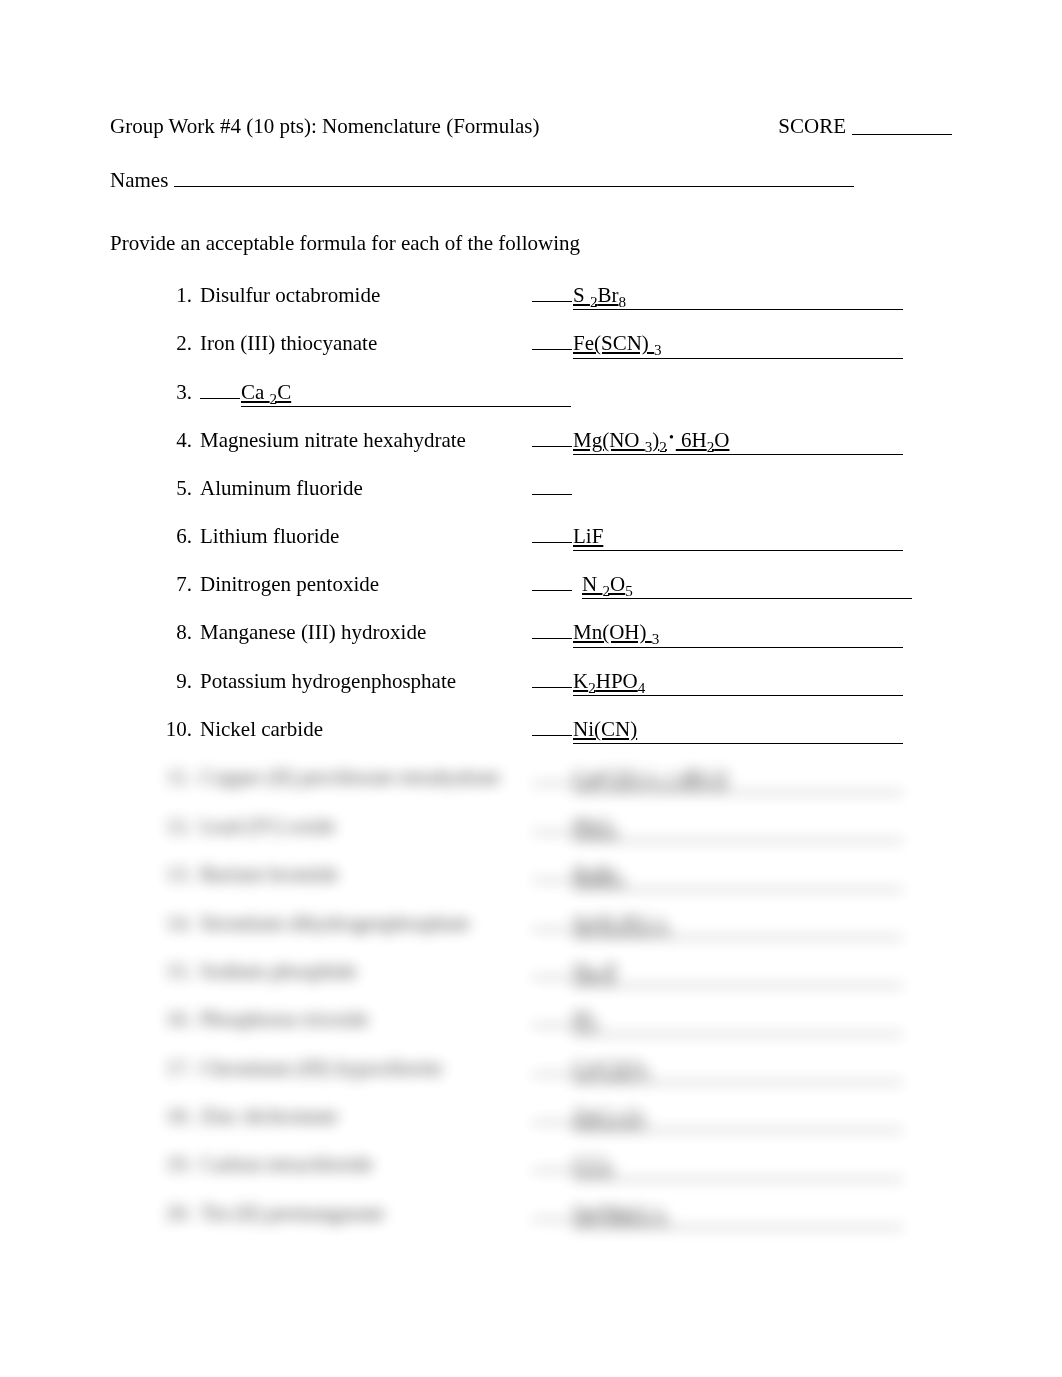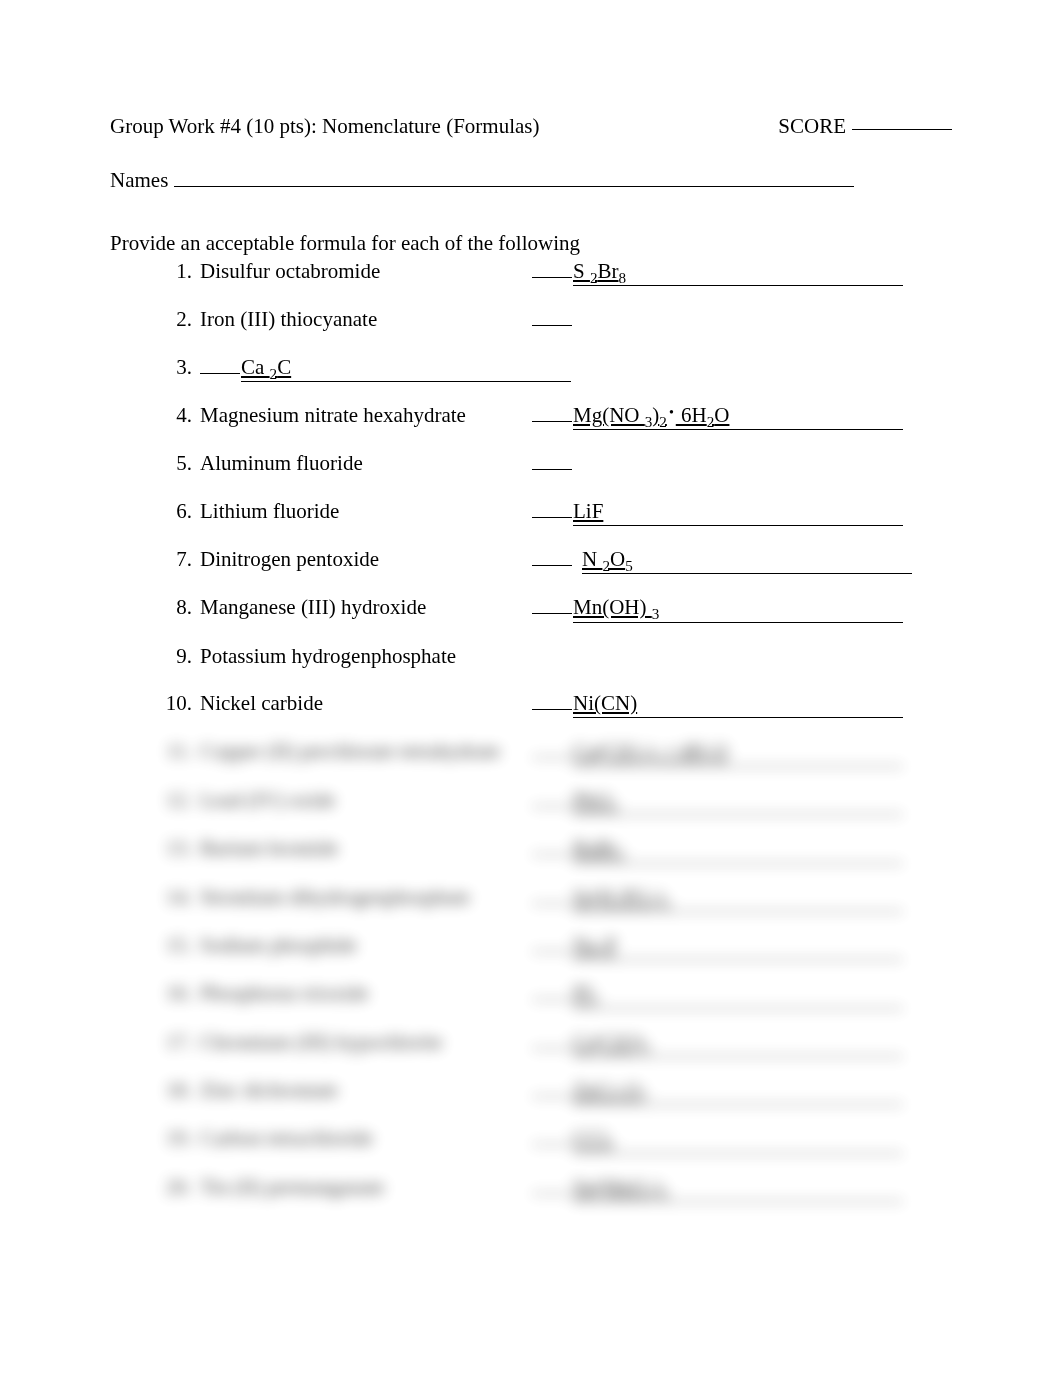--- a/index.html
+++ b/index.html
@@ -1,28 +1,28 @@
 <!DOCTYPE html>
 <html><head>
 <meta charset="utf-8">
 <style>
   * { margin: 0; padding: 0; box-sizing: border-box; }
   html, body { width: 1062px; height: 1377px; background: #fff; font-family: "Times New Roman", Times, serif; color: #000; }
   .page { position: relative; width: 1062px; height: 984px; padding: 112px 110px 60px 110px; font-size: 21px; line-height: 1.35; }
 
   .header-row { display: flex; justify-content: space-between; align-items: baseline; margin-bottom: 26px; }
   .title { font-size: 21px; }
-  .score { font-size: 21px; display: flex; align-items: flex-start; }
+  .score { font-size: 21px; display: flex; align-items: center; }
   .score-line { display: inline-block; border-bottom: 1px solid #000; width: 100px; margin-left: 6px; height: 18px; }
 
   .names-row { display: flex; align-items: baseline; margin-bottom: 34px; }
   .names-label { margin-right: 6px; }
   .names-line { flex: 1; border-bottom: 1px solid #000; height: 18px; max-width: 680px; }
 
-  .instructions { }
+  .instructions { margin-bottom: 24px; }
 
   .list { margin-left: 48px; }
   .item { display: flex; align-items: baseline; margin-bottom: 19px; }
   .item-num { width: 34px; text-align: right; margin-right: 8px; }
   .item-name { width: 332px; }
   .item-answer { flex: 1; display: flex; align-items: baseline; white-space: nowrap; text-decoration: underline; }
   .prefix-blank { display: inline-block; width: 40px; border-bottom: 1px solid #000; margin-right: 1px; height: 18px; }
   .formula { display: inline-block; }
 
   sub { font-size: 0.72em; vertical-align: sub; line-height: 0; }
@@ -63,20 +63,24 @@
             <span class="formula">S <sub>2</sub>Br<sub>8</sub></span>
             <span style="flex: 1 1 0%;"></span>
           </span>
         </span>
       </div>
       <div class="item">
         <span class="item-num">2.</span>
         <span class="item-name">Iron (III) thiocyanate</span>
         <span class="item-answer">
           <span class="prefix-blank"></span>
+          <span style="display: inline-flex; flex: 1 1 0%; align-items: baseline; border-bottom: 1px solid rgb(0, 0, 0); max-width: 330px;">
+            <span class="formula">Fe(SCN) <sub>3</sub></span>
+            <span style="flex: 1 1 0%;"></span>
+          </span>
         </span>
       </div>
       <div class="item">
         <span class="item-num">3.</span>
         <span class="item-answer">
           <span class="prefix-blank"></span>
           <span style="display: inline-flex; flex: 1 1 0%; align-items: center; border-bottom: 1px solid rgb(0, 0, 0); max-width: 330px;">
             <span class="formula">Ca <sub>2</sub>C</span>
             <span style="flex: 1 1 0%;"></span>
           </span>
@@ -129,20 +133,27 @@
           <span class="prefix-blank"></span>
           <span style="display: inline-flex; flex: 1 1 0%; align-items: baseline; border-bottom: 1px solid rgb(0, 0, 0); max-width: 330px;">
             <span class="formula">Mn(OH) <sub>3</sub></span>
             <span style="flex: 1 1 0%;"></span>
           </span>
         </span>
       </div>
       <div class="item">
         <span class="item-num">9.</span>
         <span class="item-name">Potassium hydrogenphosphate</span>
+        <span class="item-answer">
+          <span class="prefix-blank"></span>
+          <span style="display: inline-flex; flex: 1 1 0%; align-items: baseline; border-bottom: 1px solid rgb(0, 0, 0); max-width: 330px;">
+            <span class="formula">K<sub>2</sub>HPO<sub>4</sub></span>
+            <span style="flex: 1 1 0%;"></span>
+          </span>
+        </span>
       </div>
       <div class="item">
         <span class="item-num">10.</span>
         <span class="item-name">Nickel carbide</span>
         <span class="item-answer">
           <span class="prefix-blank"></span>
           <span style="display: inline-flex; flex: 1 1 0%; align-items: baseline; border-bottom: 1px solid rgb(0, 0, 0); max-width: 330px; text-align: right;">
             <span class="formula">Ni(CN)</span>
             <span style="flex: 1 1 0%;"></span>
           </span>

